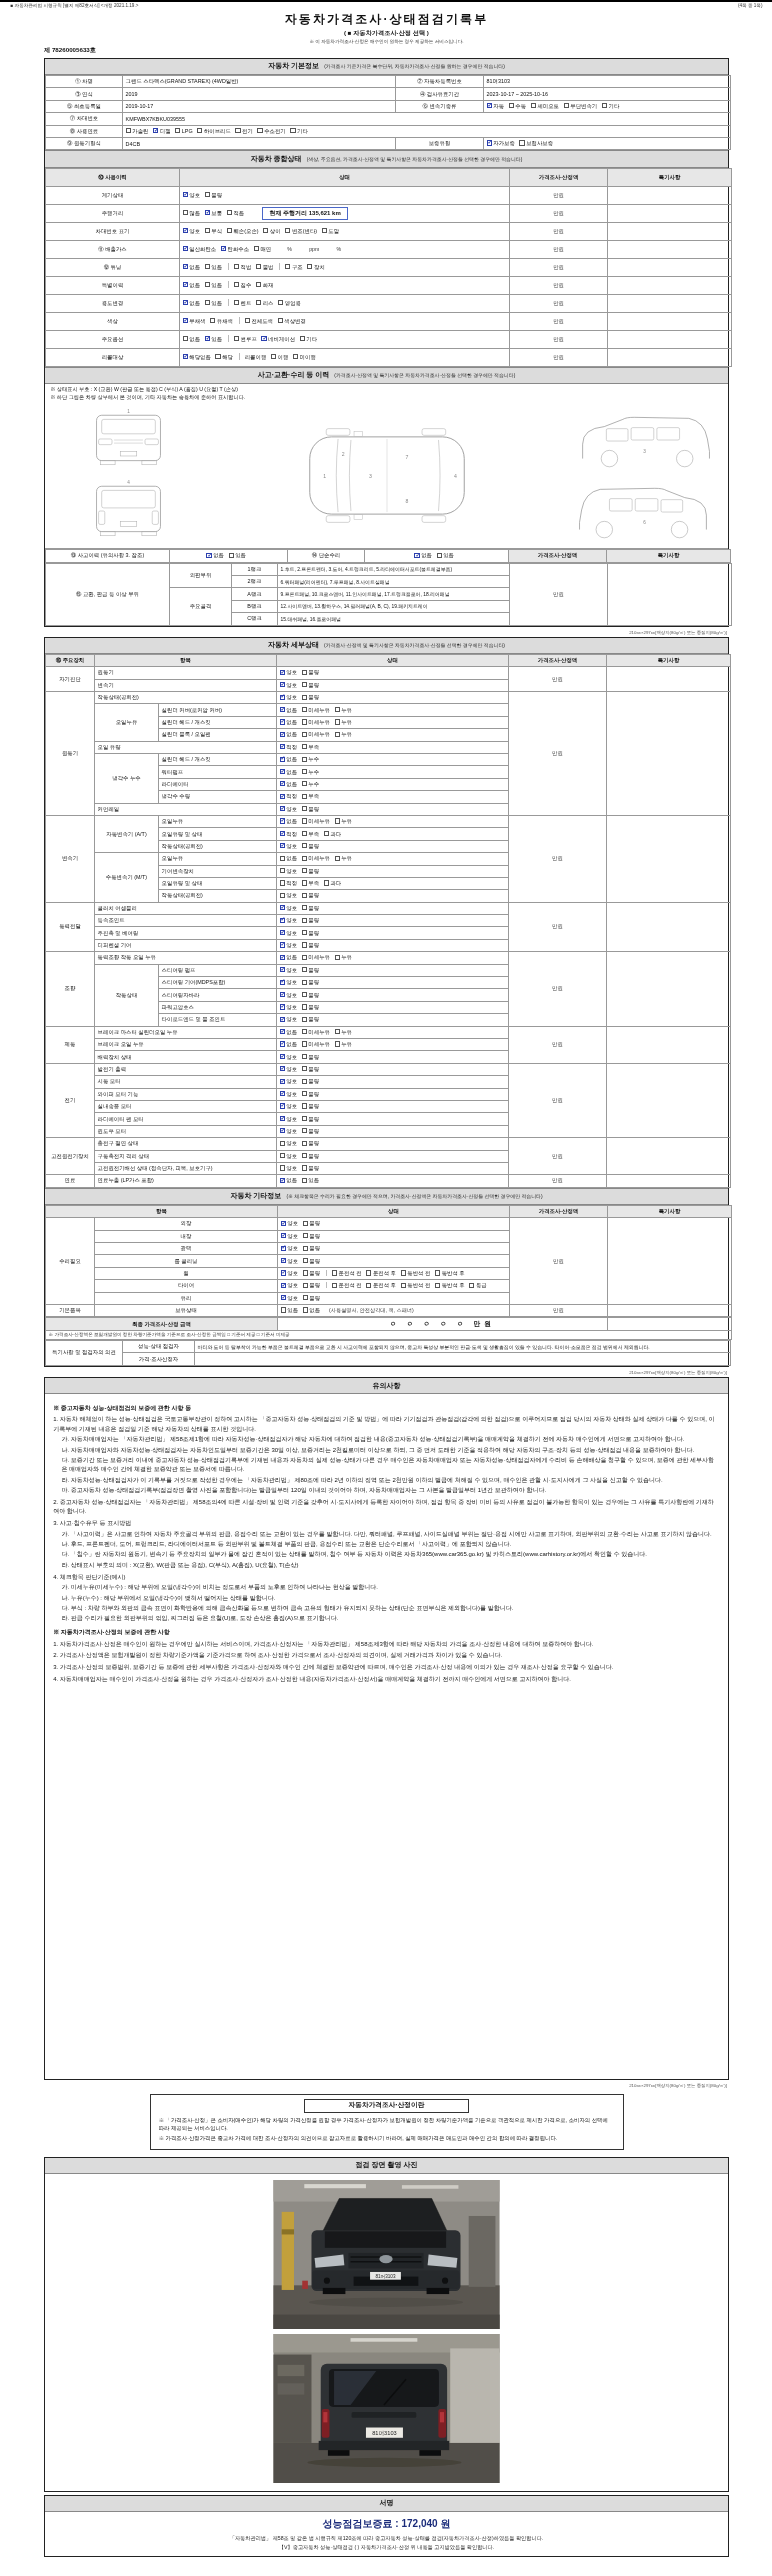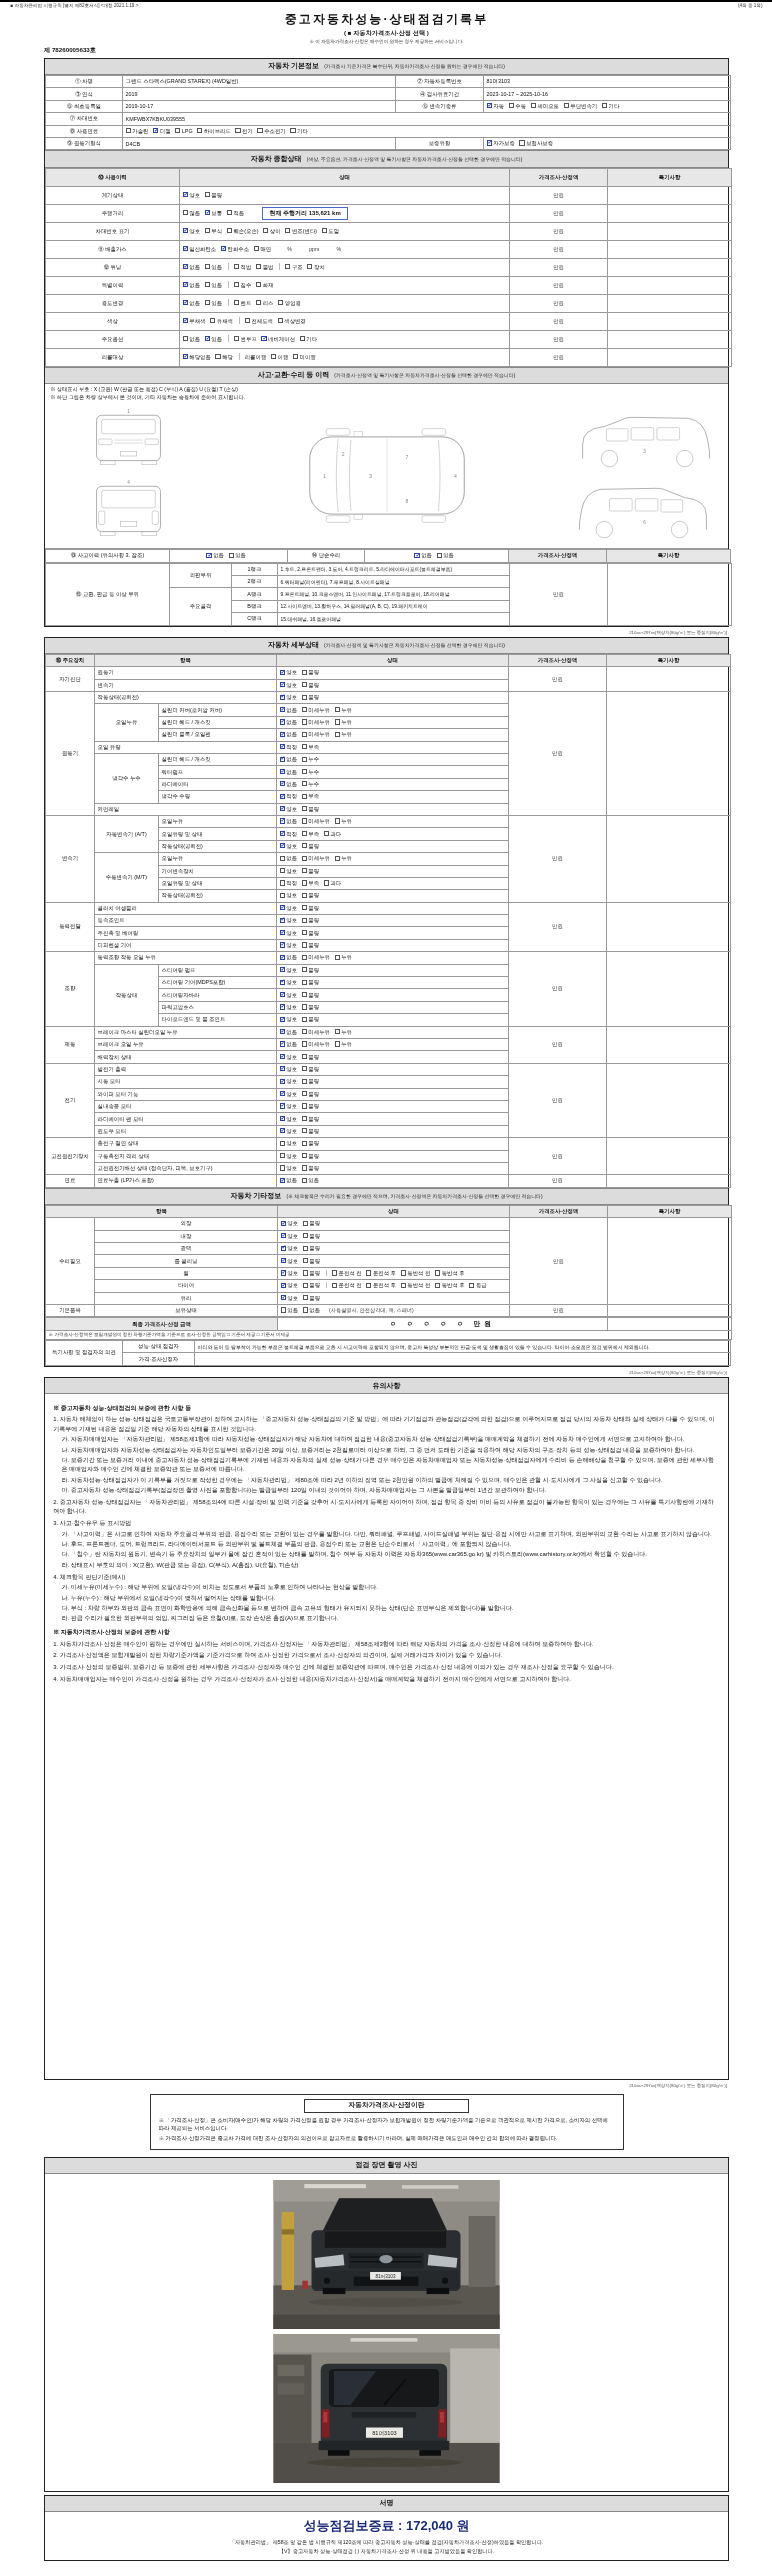--- a/index.html
+++ b/index.html
@@ -41,36 +41,36 @@
   .pgnote { text-align:right; font-size:4.4px; color:#555; margin:0 2.1px 2.1px 0; }
   .notices-body { padding:5.2px 8.2px; font-size:6px; line-height:1.55; min-height:685px; }
   .n-hd { font-weight:bold; margin:4.1px 0 2.6px; }
   .n-p1 { margin:2.6px 0 1.5px; }
   .n-p2 { margin:1px 0 1px 8.2px; }
   .infobox { width:474px; margin:5.2px auto 7.2px; border:1px solid #333; padding:4.1px 8.2px 5.2px; }
   .infobox-title { display:block; width:165px; margin:0 auto 3.6px; border:0.5px solid #333; text-align:center; font-weight:bold; font-size:6.7px; padding:1.5px 0; }
   .infobox-line { font-size:5.4px; line-height:1.5; margin-bottom:1.5px; }
   .photo-wrap { display:flex; flex-direction:column; align-items:center; gap:5.2px; padding:6.2px 0 7.2px; }
   .sign-body { padding:3.1px 10.3px 5.2px; text-align:center; }
-  .fee { font-size:13px; font-weight:bold; color:#1a2b7a; margin:2.1px 0 4.1px; }
+  .fee { font-size:10px; font-weight:bold; color:#1a2b7a; margin:2.1px 0 4.1px; }
   .sign-line { font-size:5.2px; color:#222; margin-top:1.5px; }
 </style>
 </head>
 <body>
 
 <div class="topline"></div>
 <div class="topnote">
   <span>■ 자동차관리법 시행규칙 [별지 제82호서식] &lt;개정 2021.1.19.&gt;</span>
   <span>(4쪽 중 1쪽)</span>
 </div>
 
 <div class="page">
 
   <div class="doc-header">
-    <div class="doc-title">중고자동차성능·상태점검기록부</div>
+    <div class="doc-title">자동차가격조사·상태점검기록부</div>
     <div class="doc-sub">( ■ 자동차가격조사·산정 선택 )</div>
     <div class="doc-note">※ 이 자동차가격조사·산정은 매수인이 원하는 경우 제공하는 서비스입니다.</div>
     <div class="doc-no">
       <span>제</span>
       <span>78260005633</span><span>호</span>
     </div>
   </div>
 
   <div class="box">
     <div class="titlebar">

